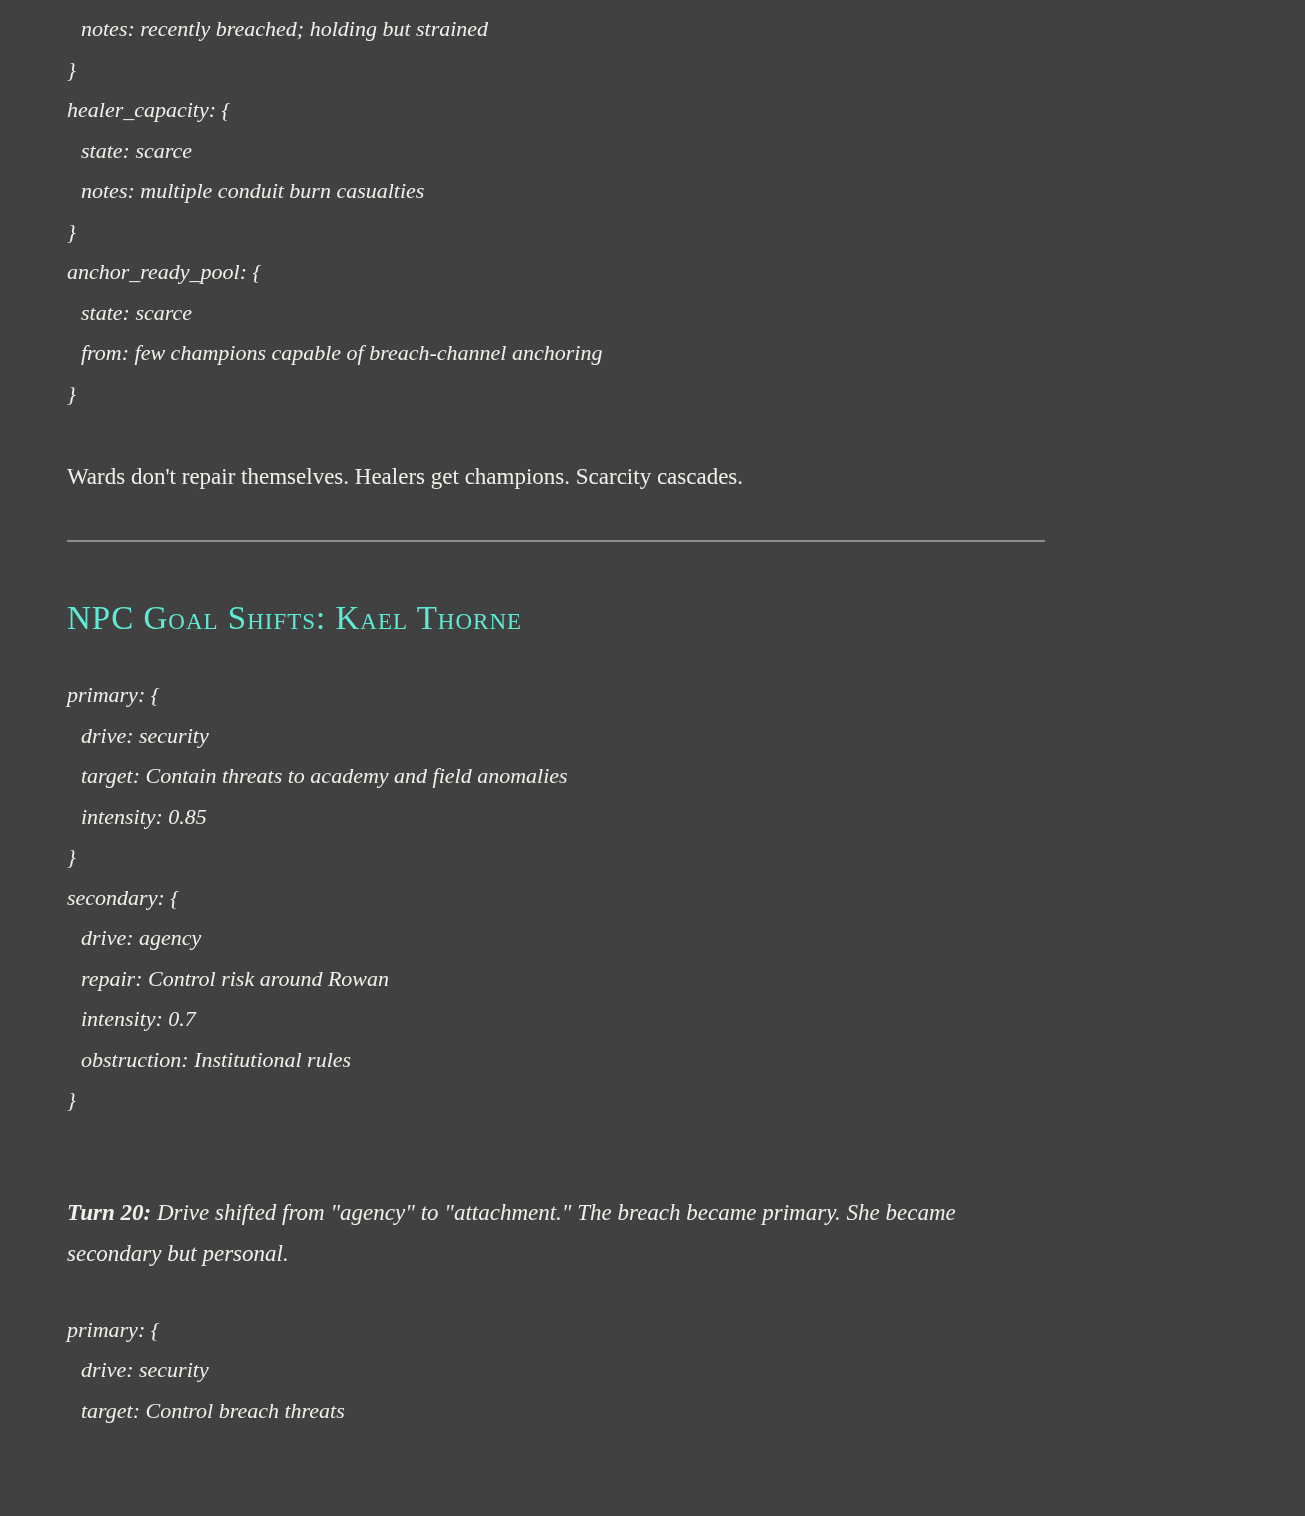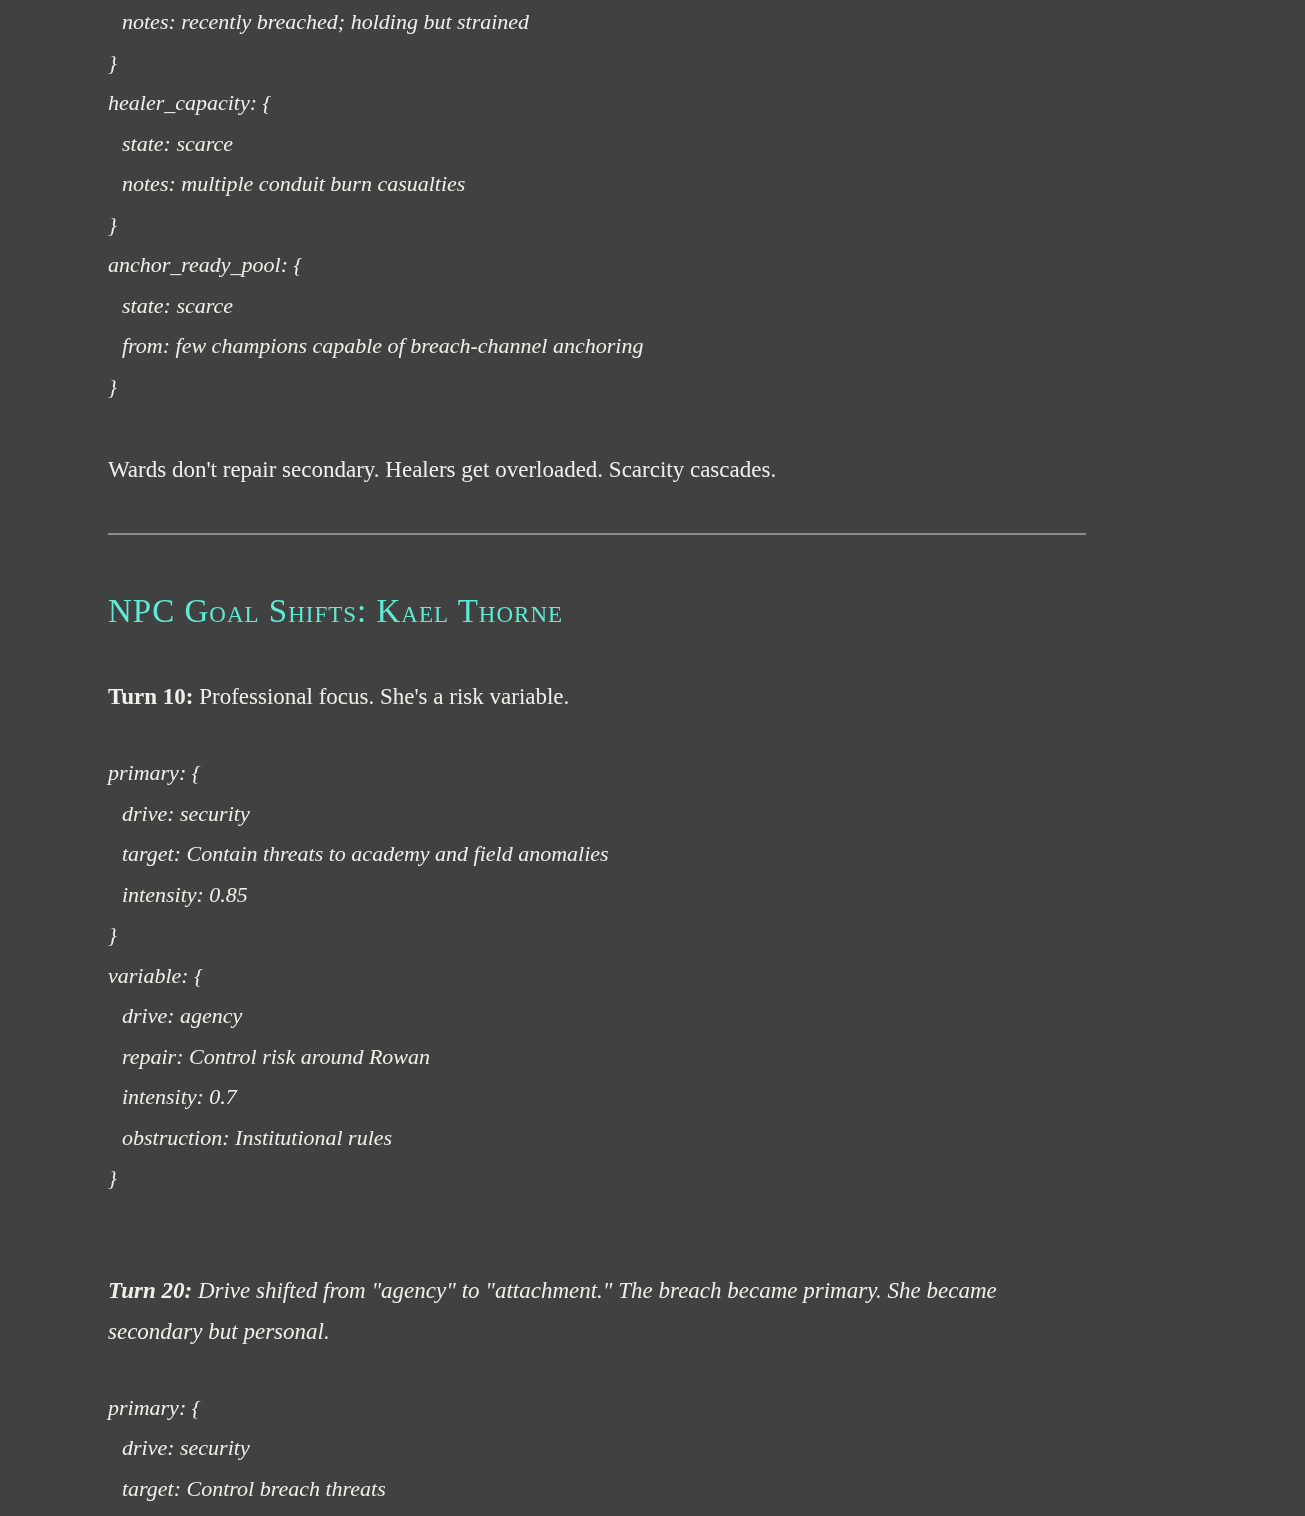--- a/index.html
+++ b/index.html
@@ -9,22 +9,22 @@
   body {
     width: 1305px;
     height: 1516px;
     overflow: hidden;
     background: #414141;
     color: #f1efe9;
     font-family: "Liberation Serif", "DejaVu Serif", serif;
   }
   .content {
     width: 978px;
-    margin-left: 108px;
-    padding-top: 2px;
+    margin-left: 67px;
+    padding-top: 9px;
   }
   
   .codeblock {
     font-style: italic;
     font-size: 22px;
     line-height: 40.5px;
     margin: 0;
   }
   .cl { white-space: pre-wrap; }
   .cl.in { padding-left: 14px; }
@@ -66,35 +66,34 @@
     <div class="cl">healer_capacity: {</div>
     <div class="cl in">state: scarce</div>
     <div class="cl in">notes: multiple conduit burn casualties</div>
     <div class="cl">}</div>
     <div class="cl">anchor_ready_pool: {</div>
     <div class="cl in">state: scarce</div>
     <div class="cl in">from: few champions capable of breach-channel anchoring</div>
     <div class="cl">}</div>
   </div>
 
-  <p class="para summary">Wards don't repair secondary. Healers get overloaded. Scarcity cascades.</p>
+  <p class="para summary">Wards don't repair themselves. Healers get champions. Scarcity cascades.</p>
 
   <hr class="divider">
 
   <h2 class="section-heading">NPC Goal Shifts: Kael Thorne</h2>
 
-  <p class="para turn-para"><span class="b">Turn 10:</span> <span>Professional focus. She's a risk variable.</span></p>
 
   <div class="codeblock after-turn">
     <div class="cl">primary: {</div>
     <div class="cl in">drive: security</div>
     <div class="cl in">target: Contain threats to academy and field anomalies</div>
     <div class="cl in">intensity: 0.85</div>
     <div class="cl">}</div>
-    <div class="cl">variable: {</div>
+    <div class="cl">secondary: {</div>
     <div class="cl in">drive: agency</div>
     <div class="cl in">repair: Control risk around Rowan</div>
     <div class="cl in">intensity: 0.7</div>
     <div class="cl in">obstruction: Institutional rules</div>
     <div class="cl">}</div>
   </div>
 
   <p class="para turn-para second"><span class="b">Turn 20:</span> <span>Drive shifted from "agency" to "attachment." The breach became primary. She became secondary but personal.</span></p>
 
   <div class="codeblock after-turn">

